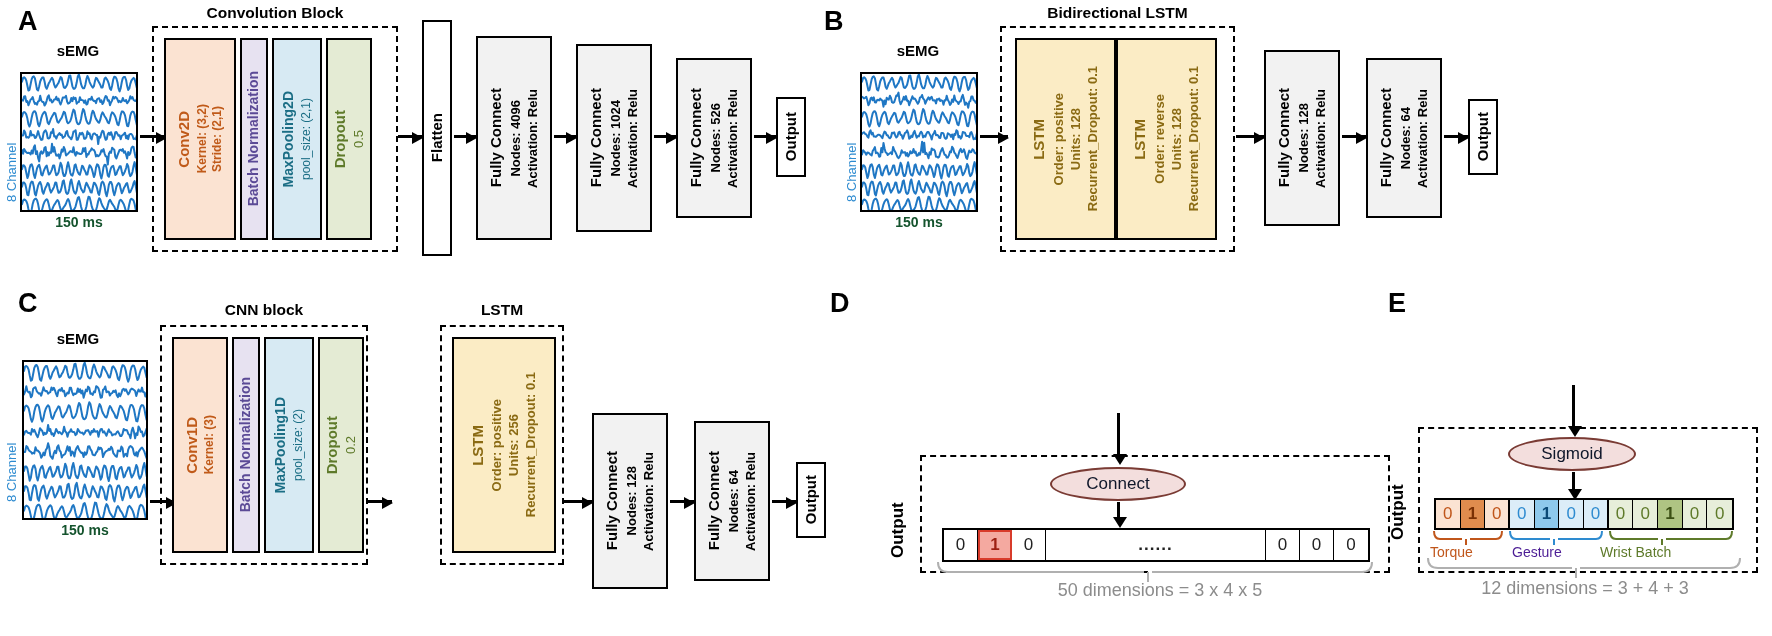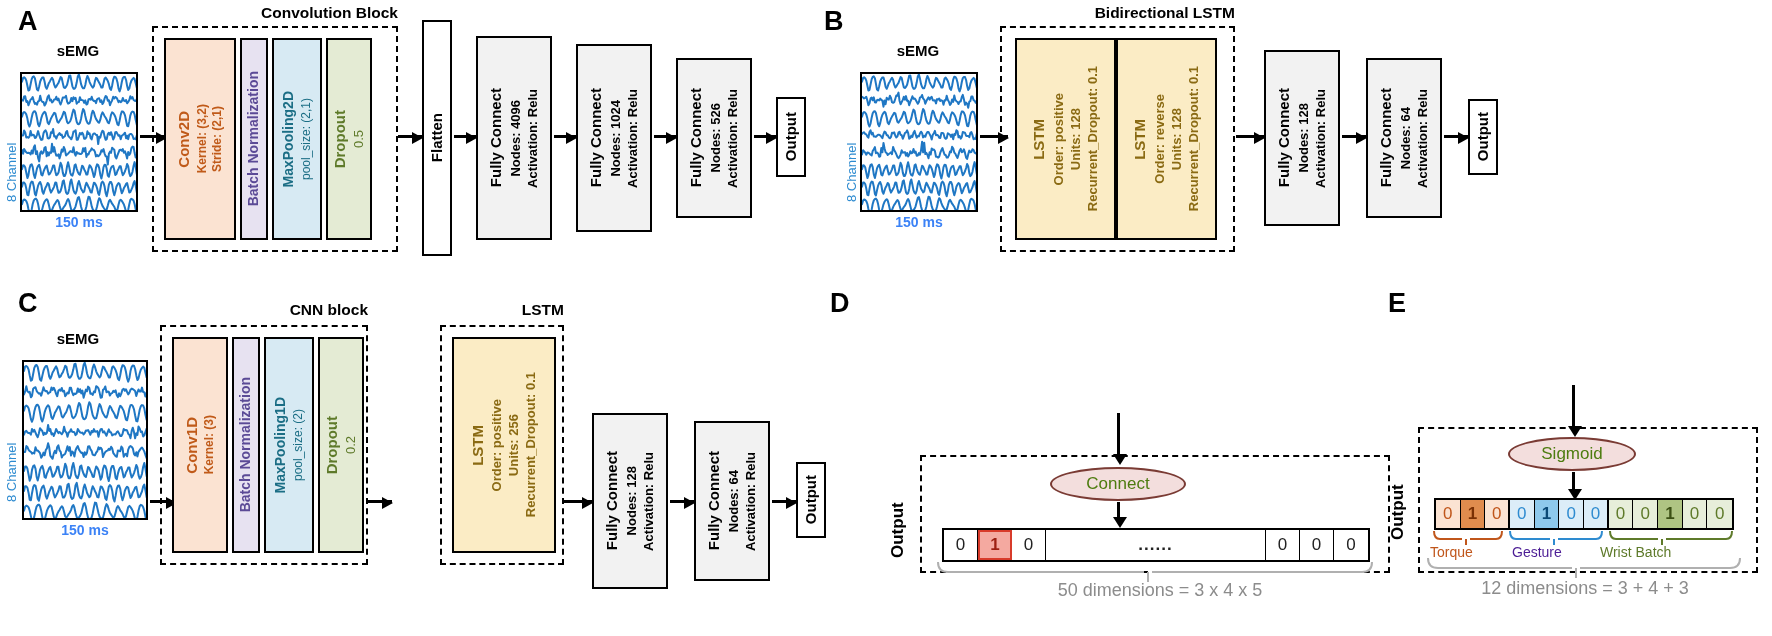--- a/index.html
+++ b/index.html
@@ -8,56 +8,56 @@
 
   .panel-letter{position:absolute;font-weight:bold;font-size:27px;color:#000;
                 font-family:"Liberation Sans", sans-serif;line-height:1;}
 
   
   .abs{position:absolute;box-sizing:border-box;}
 
   
   .dash{position:absolute;box-sizing:border-box;border:2.5px dashed #000;background:transparent;}
   .dash-title{position:absolute;font-weight:bold;font-size:15.5px;color:#000;
-              white-space:nowrap;text-align:right;}
+              white-space:nowrap;text-align:center;}
 
   
   .box{position:absolute;box-sizing:border-box;border:2.2px solid #000;background:#f2f2f2;
        display:flex;align-items:center;justify-content:center;}
   .box.white{background:#ffffff;}
 
   
   .vtxt{writing-mode:vertical-rl;transform:rotate(180deg);
         display:flex;flex-direction:row;align-items:center;justify-content:center;
         white-space:nowrap;line-height:1.12;}
   .vrow{writing-mode:vertical-rl;transform:rotate(180deg);white-space:nowrap;}
 
   .b{font-weight:bold;}
   .t13{font-size:13px;} .t12{font-size:12px;} .t14{font-size:14px;}
   .t15{font-size:15px;}
 
   
   .semg-title{position:absolute;font-weight:bold;font-size:15px;color:#000;text-align:center;}
   .semg-box{position:absolute;box-sizing:border-box;border:2.2px solid #000;background:#fff;overflow:hidden;}
-  .semg-ms{position:absolute;font-size:14px;color:#3b82f6;font-weight:bold;text-align:center;}
+  .semg-ms{position:absolute;font-size:14px;color:#14532d;font-weight:bold;text-align:center;}
   .semg-ch{position:absolute;font-size:13px;color:#2e8bd0;font-weight:normal;
            writing-mode:vertical-rl;transform:rotate(180deg);}
 
   
   .arrow-h{position:absolute;height:0;border-top:3px solid #000;}
   .arrow-h::after{content:"";position:absolute;right:-1px;top:-6px;width:0;height:0;
     border-left:11px solid #000;border-top:6.5px solid transparent;border-bottom:6.5px solid transparent;}
   .arrow-v{position:absolute;width:0;border-left:3.4px solid #000;}
   .arrow-v::after{content:"";position:absolute;bottom:-10px;left:-7.2px;width:0;height:0;
     border-top:11px solid #000;border-left:7.5px solid transparent;border-right:7.5px solid transparent;}
 
   
   .ellipse{position:absolute;box-sizing:border-box;border:2px solid #7a3b34;border-radius:50%;
            background:#f3dedd;display:flex;align-items:center;justify-content:center;
-           color:#4d7c0f;font-size:17px;}
+           color:#0f172a;font-size:17px;}
 
   
   .cells{position:absolute;display:flex;box-sizing:border-box;border:2.2px solid #000;background:#fff;}
   .cell{box-sizing:border-box;display:flex;align-items:center;justify-content:center;
         font-size:17px;border-right:1.6px solid #000;background:#fff;color:#222;}
   .cell:last-child{border-right:none;}
   .grp-label{position:absolute;font-size:14px;white-space:nowrap;}
   .dims{position:absolute;font-size:18px;color:#8c8c8c;text-align:center;white-space:nowrap;}
   .outlabel{position:absolute;font-weight:bold;font-size:17px;
             writing-mode:vertical-rl;transform:rotate(180deg);}

